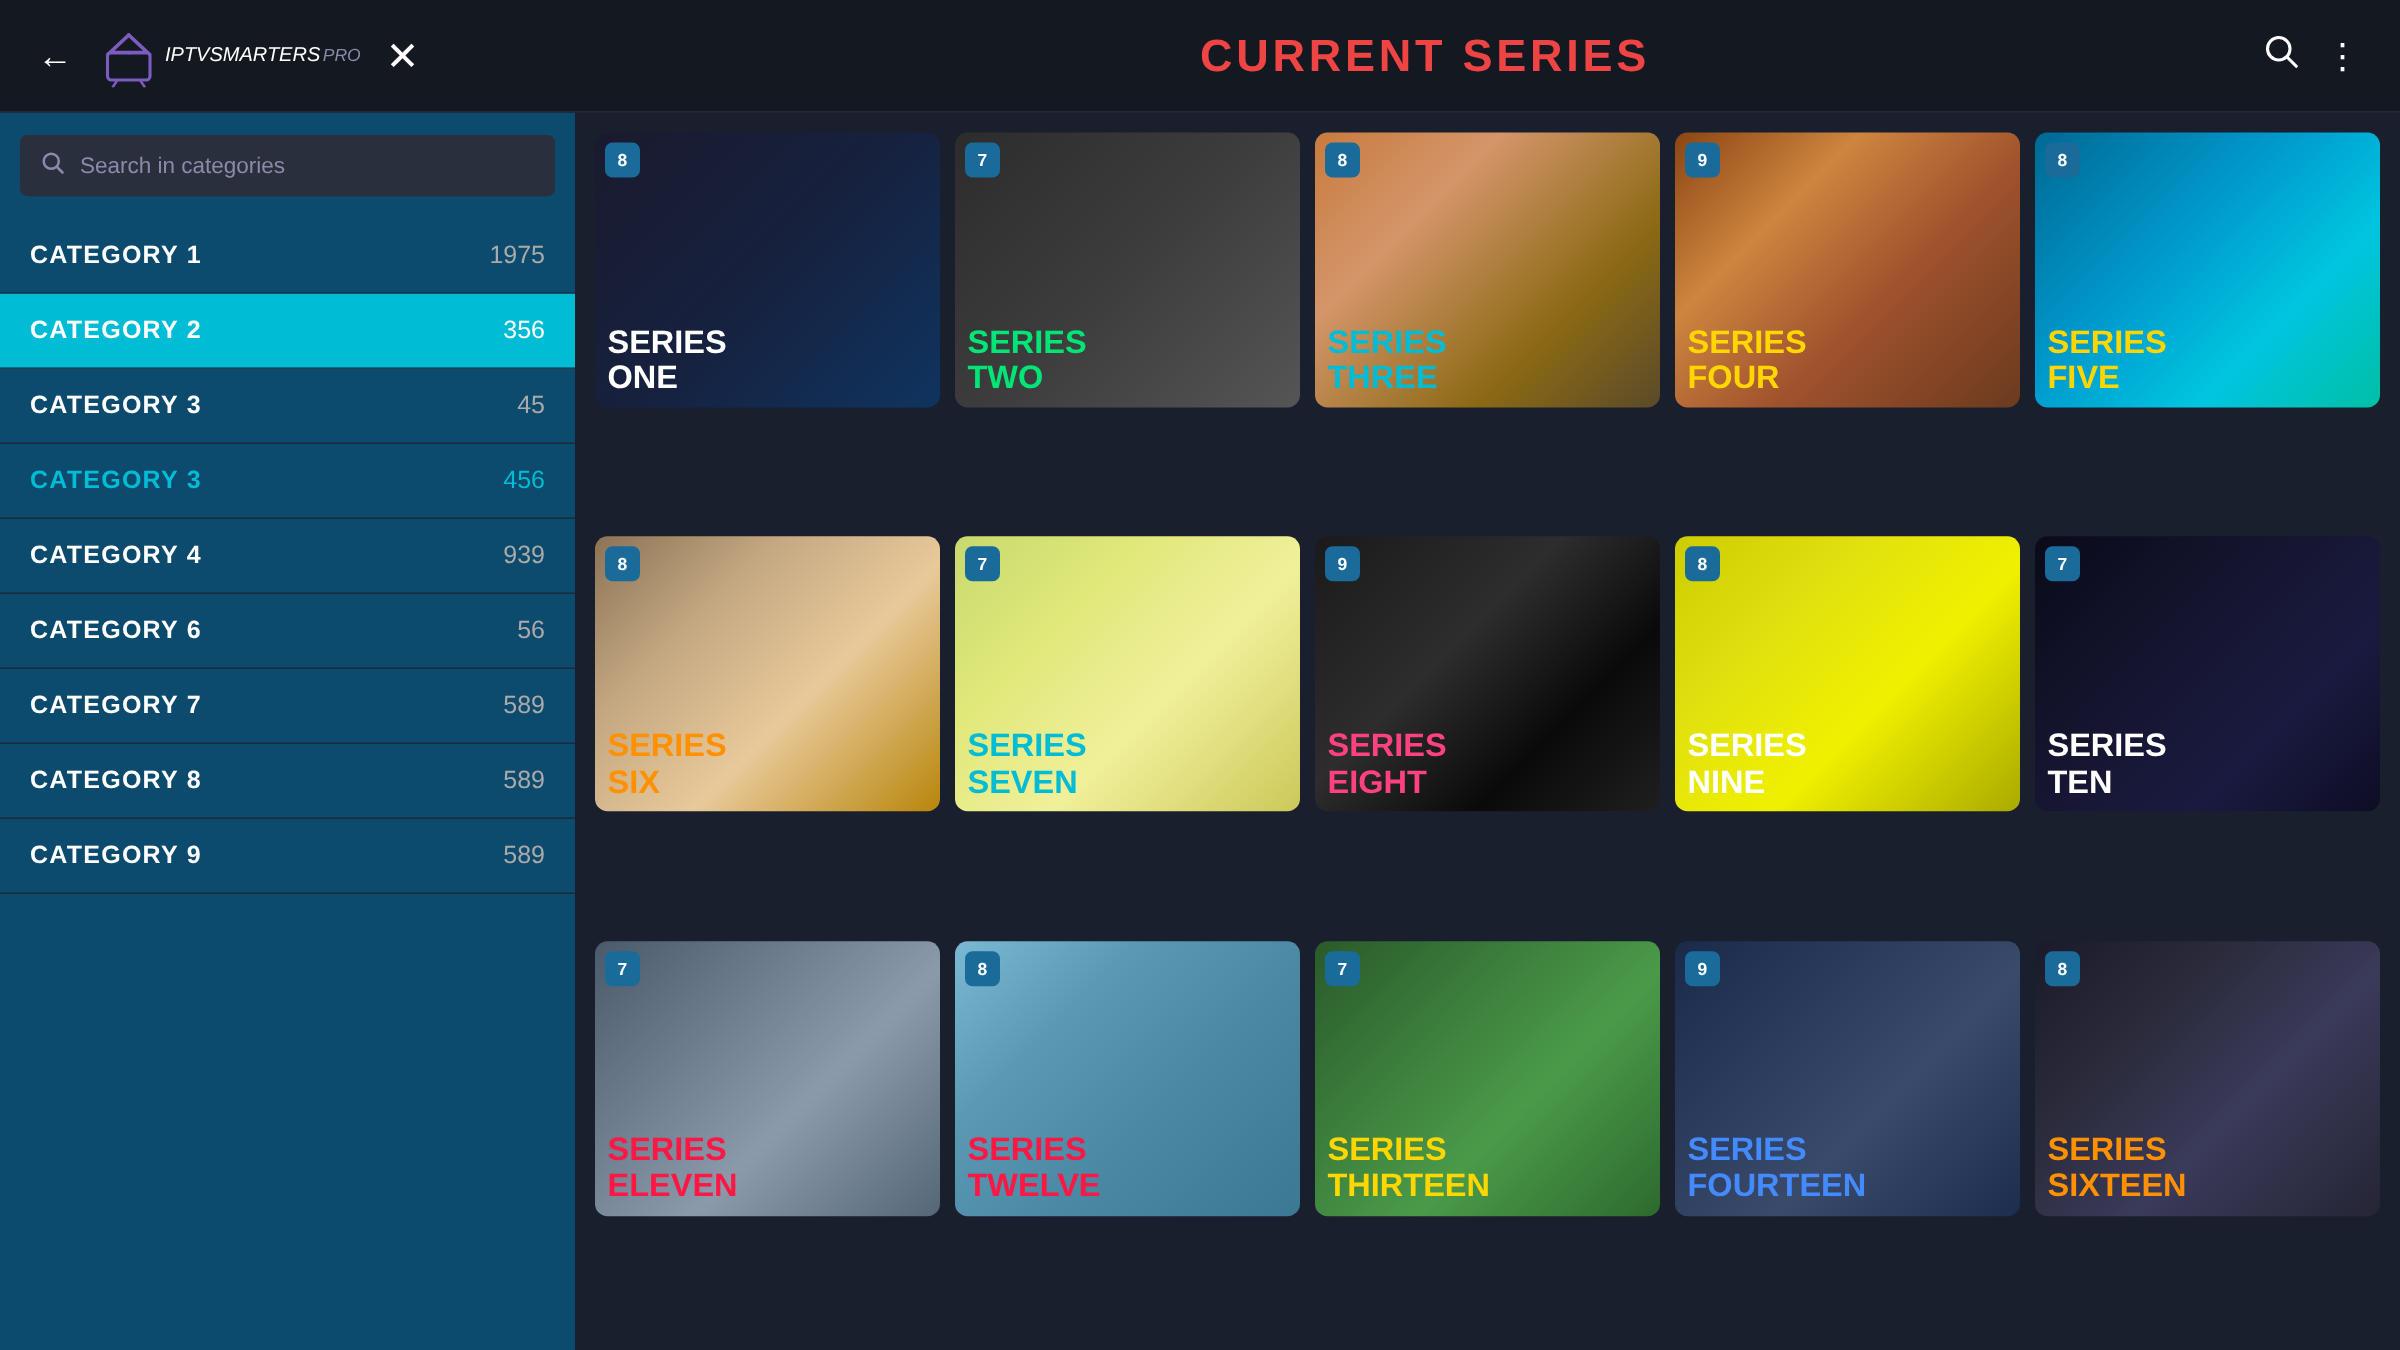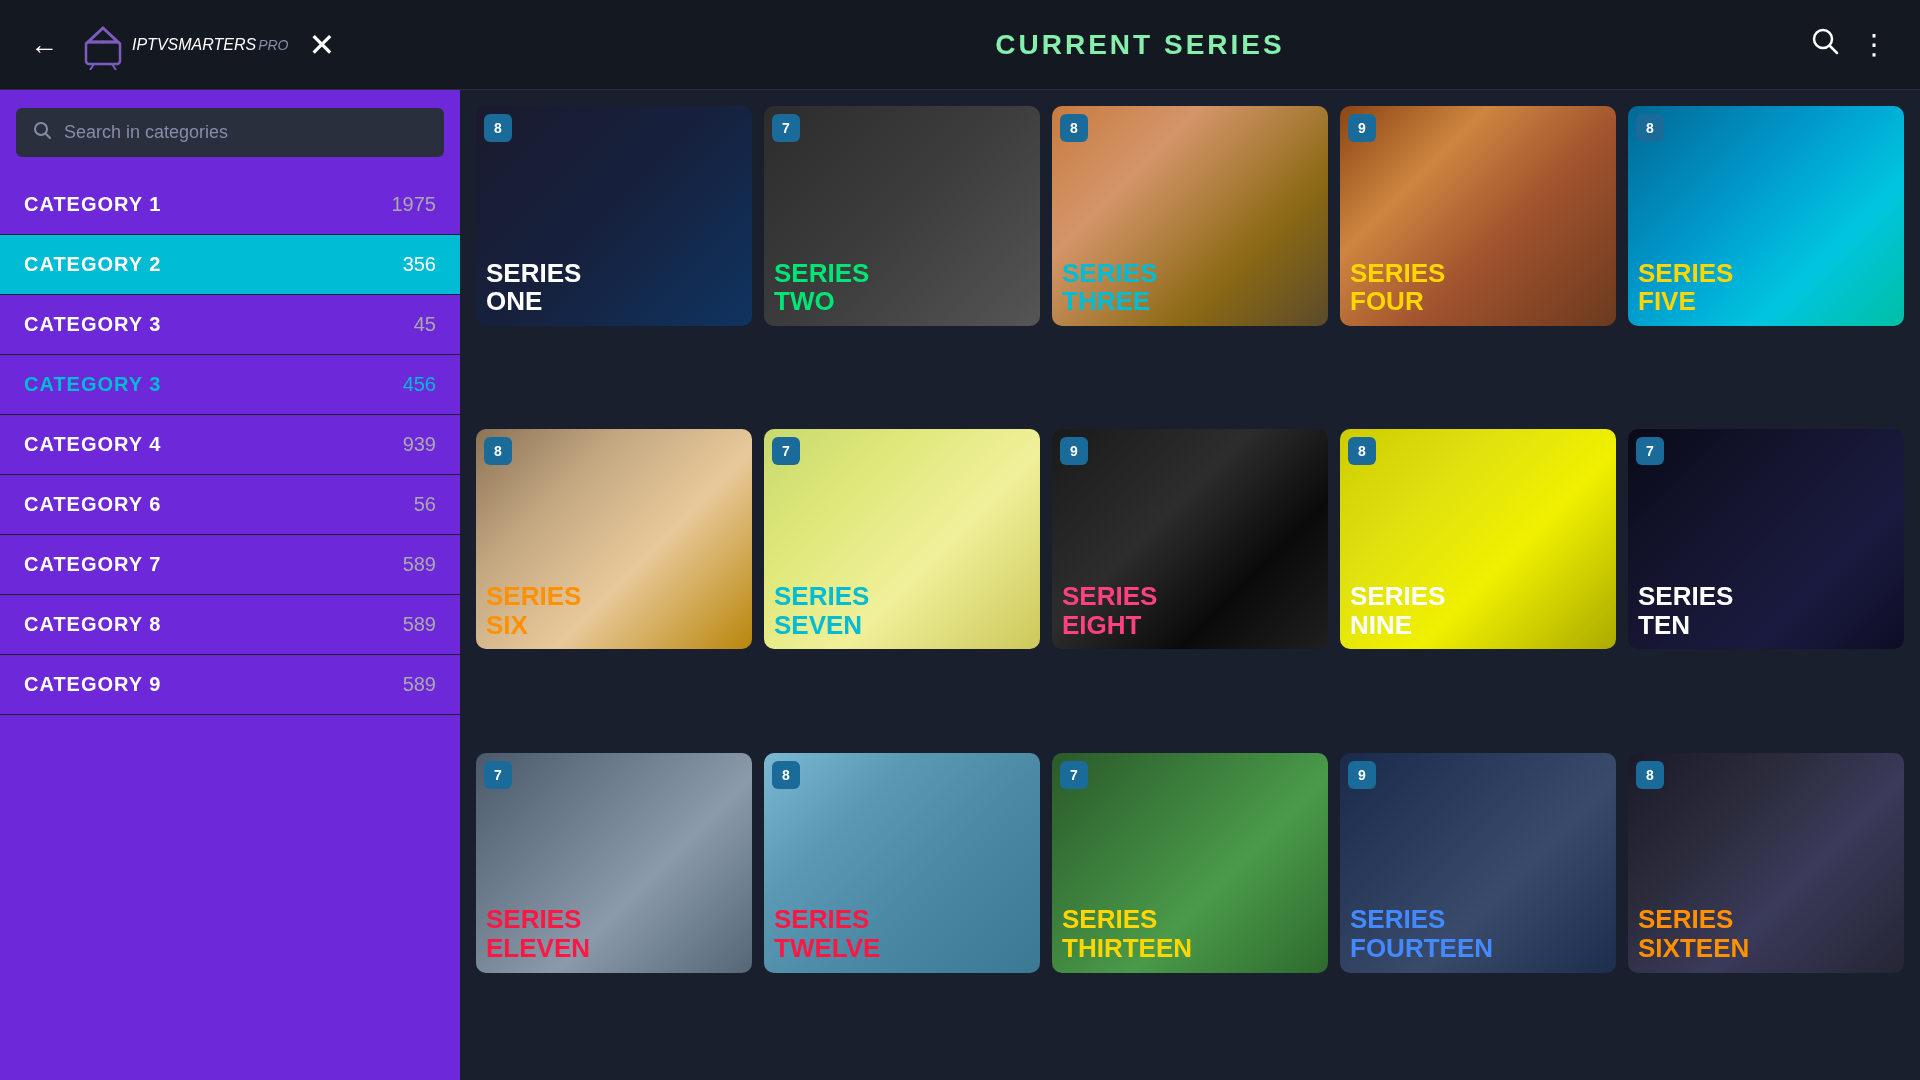--- a/index.html
+++ b/index.html
@@ -46,22 +46,22 @@
       height: 50px;
     }
     .logo-iptv { color: #fff; }
     .logo-smarters { color: #fff; }
     .logo-pro { color: #8a8aaa; font-size: 14px; margin-left: 2px; }
     .header-center {
       flex: 1;
       text-align: center;
     }
     .header-title {
-      color: #86efac;
-      font-size: 28px;
+      color: #ef4444;
+      font-size: 36px;
       font-weight: bold;
       letter-spacing: 3px;
     }
     .header-right {
       display: flex;
       align-items: center;
       gap: 20px;
       width: 100px;
       justify-content: flex-end;
     }
@@ -86,21 +86,21 @@
     
     .main {
       display: flex;
       flex: 1;
       overflow: hidden;
     }
 
     
     .sidebar {
       width: 460px;
-      background: #6d28d9;
+      background: #0c4a6e;
       flex-shrink: 0;
       display: flex;
       flex-direction: column;
       overflow: hidden;
     }
     .search-box {
       margin: 18px 16px;
       background: #2a2f3e;
       border-radius: 6px;
       display: flex;

